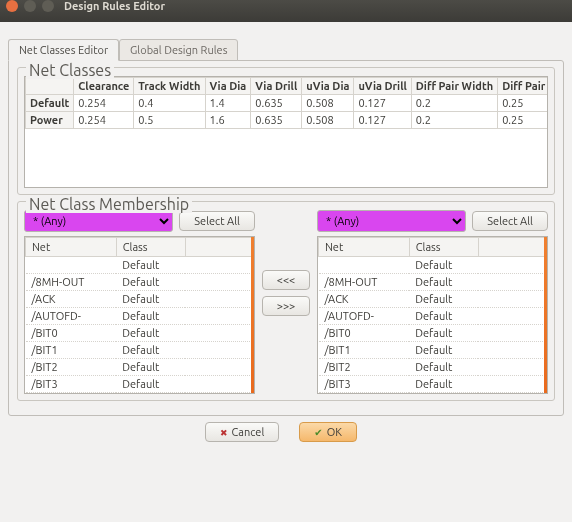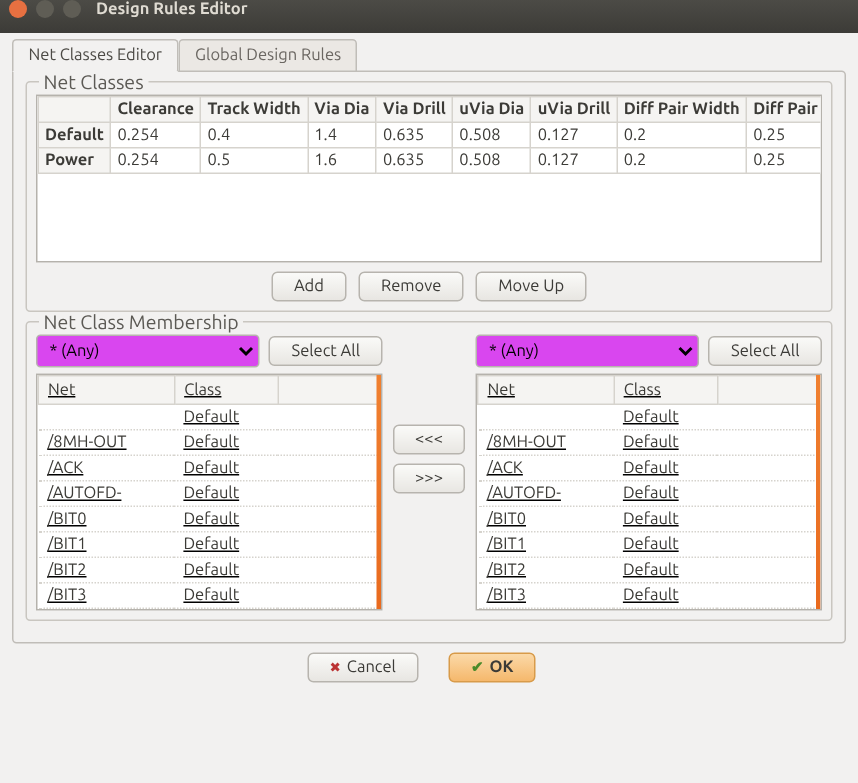--- a/index.html
+++ b/index.html
@@ -3,40 +3,40 @@
 <meta charset="utf-8">
 <style>
 * { box-sizing: border-box; margin: 0; padding: 0; font-family: Ubuntu, "Segoe UI", sans-serif; font-size: 11px; }
 body { background: #f2f1f0; width: 572px; height: 522px; overflow: hidden; }
 .titlebar { background: linear-gradient(#4c4b46, #3c3b37); height: 22px; display: flex; align-items: flex-start; padding: 0 6px; gap: 6px; }
 .tb-btn { width: 12px; height: 12px; border-radius: 50%; }
 .tb-close { background: #e77041; }
 .tb-min { background: #5f5d55; }
 .tb-max { background: #5f5d55; }
 .tb-title { color: #dfdbd2; font-size: 11px; font-weight: bold; margin-left: 4px; }
-.content { padding: 4px 8px 8px 8px; }
+.content { padding: 17px 8px 8px 8px; }
 .tabs { display: flex; gap: -1px; position: relative; z-index: 2; }
 .tab { padding: 4px 10px; border: 1px solid #c0bdb8; background: #ebe8e4; border-radius: 3px 3px 0 0; color: #6b6762; cursor: pointer; }
 .tab.active { background: #f2f1f0; border-bottom: 1px solid #f2f1f0; color: #4c4a45; }
 .panel { border: 1px solid #c0bdb8; border-radius: 0 3px 3px 3px; margin-top: -1px; padding: 6px 8px 8px 8px; }
 .group { border: 1px solid #c9c6c0; border-radius: 3px; padding: 8px 6px 6px 6px; margin-bottom: 6px; position: relative; }
-.group-title { position: absolute; top: -7px; left: 8px; background: #f2f1f0; padding: 0 3px; color: #5c5a55; font-size: 13px; }
+.group-title { position: absolute; top: -7px; left: 8px; background: #f2f1f0; padding: 0 3px; color: #5c5a55; font-size: 16px; }
 table.grid { border-collapse: collapse; width: 100%; background: #fff; }
 table.grid th, table.grid td { border: 1px solid #d6d3cd; padding: 2px 4px; text-align: left; color: #3c3b37; white-space: nowrap; }
 table.grid th { background: #f5f4f2; font-weight: bold; }
 table.grid td.rowhead { background: #f5f4f2; font-weight: bold; }
 .grid-wrap { height: 112px; background: #fff; border: 1px solid #b5b2ac; overflow: hidden; }
 .btnrow { display: flex; gap: 8px; justify-content: center; margin-top: 6px; }
 button.btn { background: linear-gradient(#fafaf8, #e8e6e2); border: 1px solid #b7b4ae; border-radius: 4px; padding: 3px 14px; color: #3c3b37; cursor: pointer; }
-button.btn.accent { background: linear-gradient(#fbd9a8, #f5b86c); border-color: #d89b4a; font-weight: bold; }
+button.btn.accent { background: linear-gradient(#fbd9a8, #f5b86c); border-color: #d89b4a; font-weight: normal; }
 .memb { display: grid; grid-template-columns: 1fr 50px 1fr; gap: 6px; align-items: start; }
 .memb-col { display: flex; flex-direction: column; gap: 4px; }
 .toprow { display: flex; gap: 6px; align-items: center; }
 select.combo { flex: 1; border: 1px solid #b7b4ae; border-radius: 3px; background: #d946ef; padding: 2px 4px; height: 22px; }
-.listwrap { border: 1px solid #b5b2ac; background: #fff; height: 158px; overflow: hidden; position: relative; text-decoration: underline; }
+.listwrap { border: 1px solid #b5b2ac; background: #fff; height: 158px; overflow: hidden; position: relative; }
 .listwrap::after { content:""; position:absolute; right:0; top:0; bottom:0; width:3px; background: linear-gradient(#f08030,#e96a1e); }
 table.list { width: 100%; border-collapse: collapse; }
 table.list th { text-align: left; padding: 3px 6px; border: 1px solid #d6d3cd; background: #f5f4f2; color: #3c3b37; font-weight: normal; }
 table.list td { padding: 2px 6px; border-bottom: 1px dotted #d6d3cd; color: #3c3b37; }
 .midbtns { display:flex; flex-direction:column; gap:6px; justify-content:center; align-items:center; padding-top: 60px;}
 .footer { display:flex; justify-content:center; gap:20px; padding: 6px 10px 0 0; }
 .ok-ico::before { content:"✔"; color:#4a8a2a; margin-right:4px; font-size:10px; }
 .cancel-ico::before { content:"✖"; color:#b33; margin-right:4px; font-size:9px; }
 </style>
 </head>
@@ -92,25 +92,20 @@
                 <td>1.6</td>
                 <td>0.635</td>
                 <td>0.508</td>
                 <td>0.127</td>
                 <td>0.2</td>
                 <td>0.25</td>
               </tr>
             </tbody>
         </table>
       </div>
-      <div class="btnrow">
-        <button class="btn">Add</button>
-        <button class="btn">Remove</button>
-        <button class="btn">Move Up</button>
-      </div>
     </div>
 
     <div class="group">
       <span class="group-title">Net Class Membership</span>
       <div class="memb">
         <div class="memb-col">
           <div class="toprow">
             <select class="combo"><option>* (Any)</option></select>
             <button class="btn">Select All</button>
           </div>

